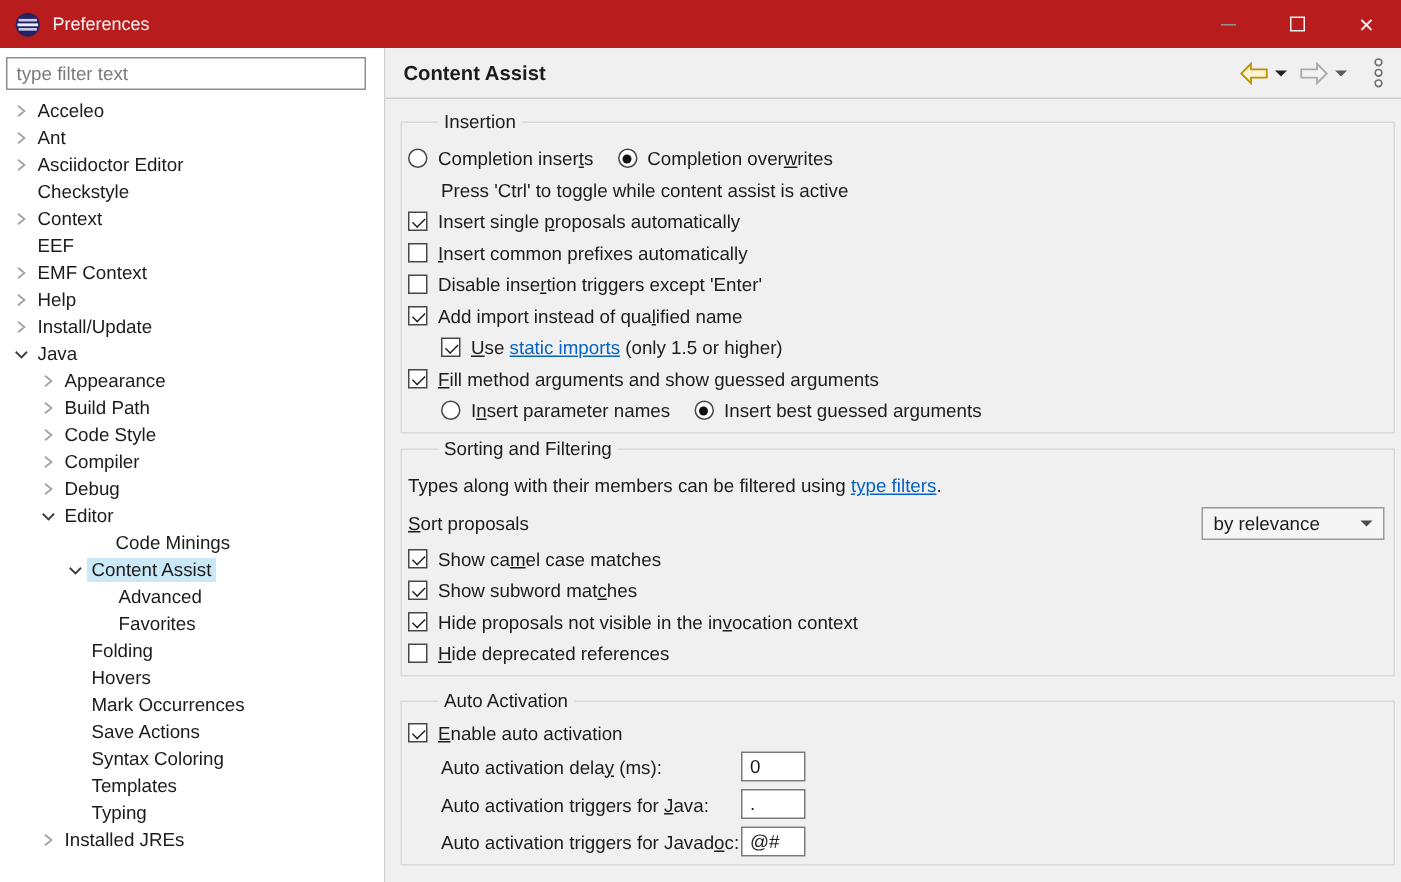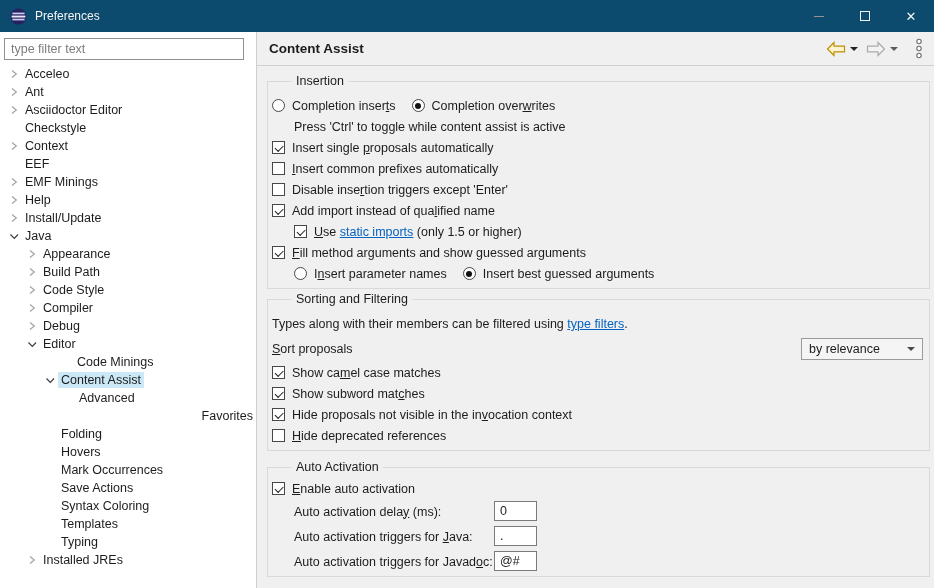--- a/index.html
+++ b/index.html
@@ -1,20 +1,20 @@
 <!DOCTYPE html>
 <html><head>
 <meta charset="utf-8">
 <style>
   * { box-sizing: border-box; margin: 0; padding: 0; }
   html,body { width:934px; height:588px; overflow:hidden; }
   body { font-family:"Liberation Sans", sans-serif; font-size:12.5px; color:#1c1c1c; background:#fff; }
 
   
-  .titlebar { height:32px; background:#0c4a6e; display:flex; align-items:center; color:#fff; }
+  .titlebar { height:32px; background:#b91c1c; display:flex; align-items:center; color:#fff; }
   .tb-icon { margin:0 8px 0 10px; display:flex; }
   .tb-title { font-size:12px; color:#f4f4f4; }
   .tb-controls { margin-left:auto; display:flex; height:100%; }
   .tb-btn { width:46px; height:100%; display:flex; align-items:center; justify-content:center; }
   .glyph-min { width:10px; height:1px; background:#989292; }
   .glyph-max { width:10px; height:10px; border:1px solid #f2f2f2; }
   .glyph-close { font-size:13px; color:#f2f2f2; line-height:1; }
 
   
   .main { display:flex; height:556px; }
@@ -148,21 +148,21 @@
         <div class="tree-row" style="padding-left: 6px;">
           <span class="chev"></span>
           <span class="tlabel">EEF</span>
         </div>
         <div class="tree-row" style="padding-left: 6px;">
           <span class="chev">
             <svg width="16" height="16" viewBox="0 0 16 16">
               <path d="M6 4.5 L10.3 8 L6 11.5" fill="none" stroke="#a3a3a3" stroke-width="1.2"></path>
             </svg>
           </span>
-          <span class="tlabel">EMF Minings</span>
+          <span class="tlabel">EMF Context</span>
         </div>
         <div class="tree-row" style="padding-left: 6px;">
           <span class="chev">
             <svg width="16" height="16" viewBox="0 0 16 16">
               <path d="M6 4.5 L10.3 8 L6 11.5" fill="none" stroke="#a3a3a3" stroke-width="1.2"></path>
             </svg>
           </span>
           <span class="tlabel">Help</span>
         </div>
         <div class="tree-row" style="padding-left: 6px;">
@@ -238,21 +238,21 @@
             <svg width="16" height="16" viewBox="0 0 16 16">
               <path d="M4.5 6.5 L8.3 10.3 L12 6.5" fill="none" stroke="#3c3c3c" stroke-width="1.2"></path>
             </svg>
           </span>
           <span class="tlabel">Content Assist</span>
         </div>
         <div class="tree-row" style="padding-left: 60px;">
           <span class="chev"></span>
           <span class="tlabel">Advanced</span>
         </div>
-        <div class="tree-row" style="padding-left: 60px; justify-content: flex-end;">
+        <div class="tree-row" style="padding-left: 60px;">
           <span class="chev"></span>
           <span class="tlabel">Favorites</span>
         </div>
         <div class="tree-row" style="padding-left: 42px;">
           <span class="chev"></span>
           <span class="tlabel">Folding</span>
         </div>
         <div class="tree-row" style="padding-left: 42px;">
           <span class="chev"></span>
           <span class="tlabel">Hovers</span>

